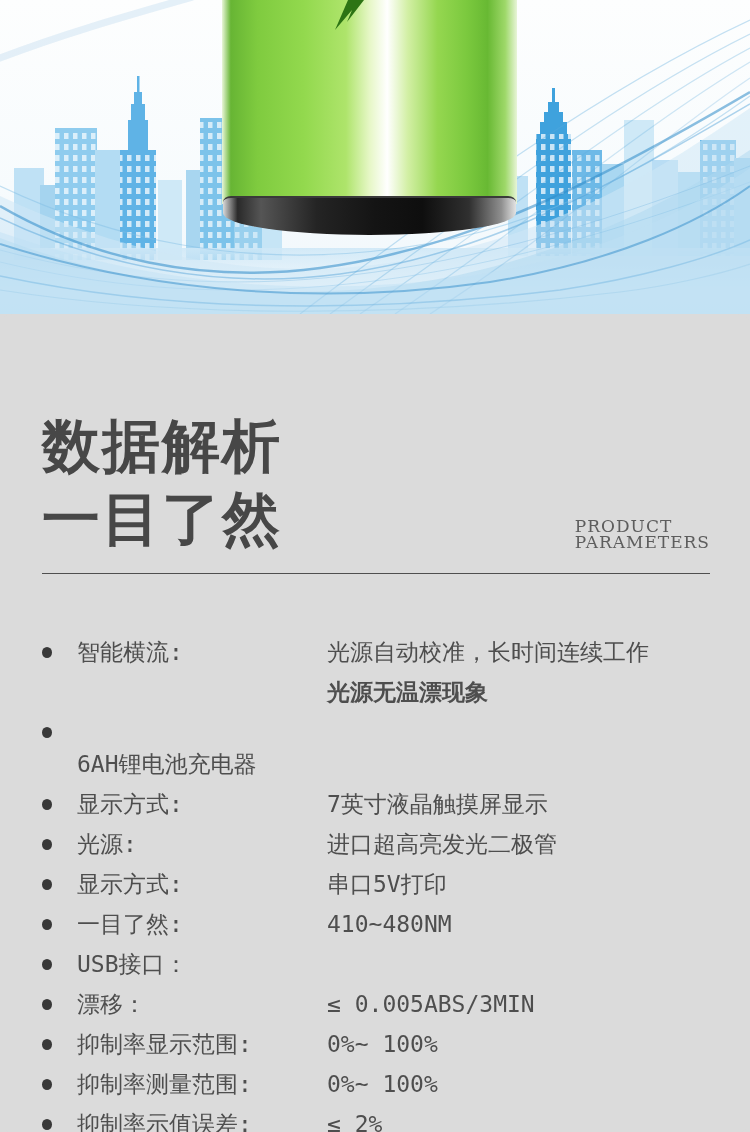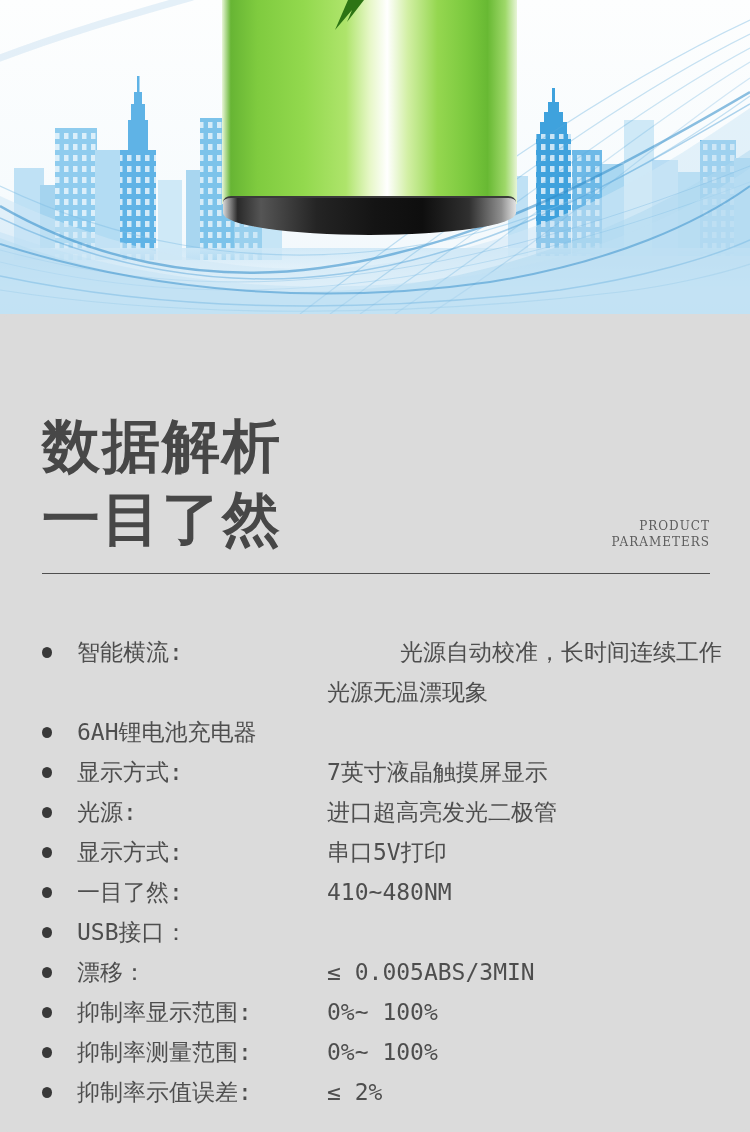--- a/index.html
+++ b/index.html
@@ -26,21 +26,21 @@
     border-top:2px solid #3a3a3a;}
   .waves-front-svg{z-index:4;}
 
   
   .content{position:absolute;left:0;top:314px;width:750px;height:818px;background:#dbdbdb;overflow:hidden;border-radius:12px;}
   .section-title{position:absolute;left:42px;top:96px;margin:0;
     font-family:"DejaVu Serif","Liberation Serif",serif;
     font-size:58px;line-height:73px;font-weight:600;color:#474747;letter-spacing:2px;}
   .section-subtitle{position:absolute;right:40px;top:204px;
     font-family:"DejaVu Serif","Liberation Serif",serif;
-    font-size:12px;line-height:16px;color:#5d5d5d;letter-spacing:1px;text-align:right;}
+    font-size:17px;line-height:16px;color:#5d5d5d;letter-spacing:1px;text-align:left;}
   .divider{position:absolute;left:42px;top:259px;width:668px;height:0;
     border:none;border-top:1px solid #4f4f4f;margin:0;}
 
   .param-list{position:absolute;left:42px;top:318px;width:680px;margin:0;padding:0;list-style:none;
     font-family:"DejaVu Sans Mono","DejaVu Sans",sans-serif;
     font-size:23px;color:#4e4e4e;}
   .param-row{display:flex;align-items:flex-start;min-height:40px;}
   .bullet-cell{width:35px;flex:0 0 35px;}
   .bullet-dot{display:block;width:10px;height:11px;border-radius:50%;background:#383838;margin-top:15px;}
   .param-label{width:250px;flex:0 0 250px;line-height:40px;}
@@ -152,31 +152,31 @@
 
     <hr class="divider">
 
     <ul class="param-list">
   <li class="param-row">
     <span class="bullet-cell">
       <span class="bullet-dot"></span>
     </span>
     <span class="param-label">智能横流:</span>
     <span class="param-value">
-      <span class="value-line" style="display:block;text-align:right;">光源自动校准，长时间连续工作</span>
-      <span class="value-line" style="display:block;">光源无温漂现象</span>
-    </span>
-  </li>
-
-  <li class="param-row">
-    <span class="bullet-cell">
-      <span class="bullet-dot"></span>
-    </span>
-    <span class="param-value">
-      <span class="value-line" style="display:block;">6AH锂电池充电器</span>
+      <span class="value-line" style="display:block;">光源自动校准，长时间连续工作</span>
+      <span class="value-line" style="display:block;font-weight:bold;">光源无温漂现象</span>
+    </span>
+  </li>
+
+  <li class="param-row">
+    <span class="bullet-cell">
+      <span class="bullet-dot"></span>
+    </span>
+    <span class="param-value">
+      <span class="value-line" style="display:block;margin-top:32px;">6AH锂电池充电器</span>
 
     </span>
   </li>
 
 
   <li class="param-row">
     <span class="bullet-cell">
       <span class="bullet-dot"></span>
     </span>
     <span class="param-label">显示方式:</span>

